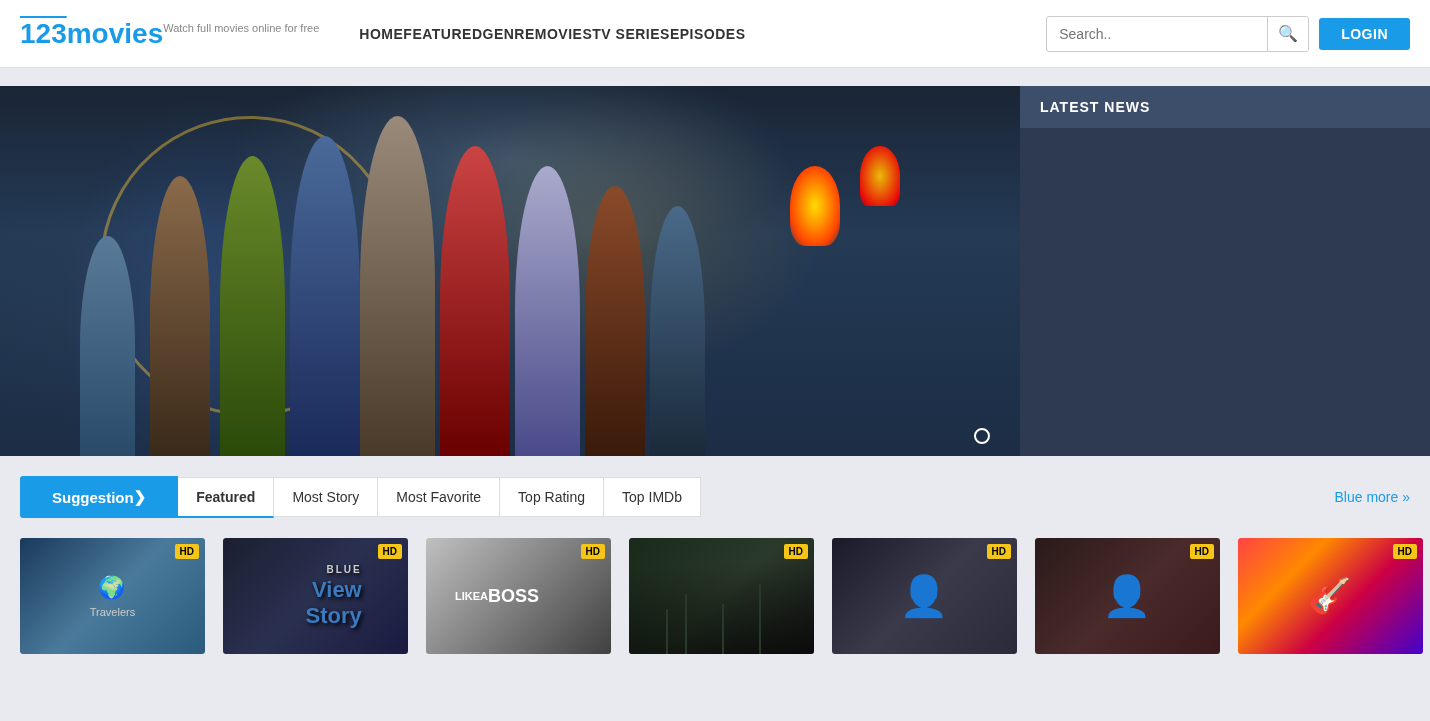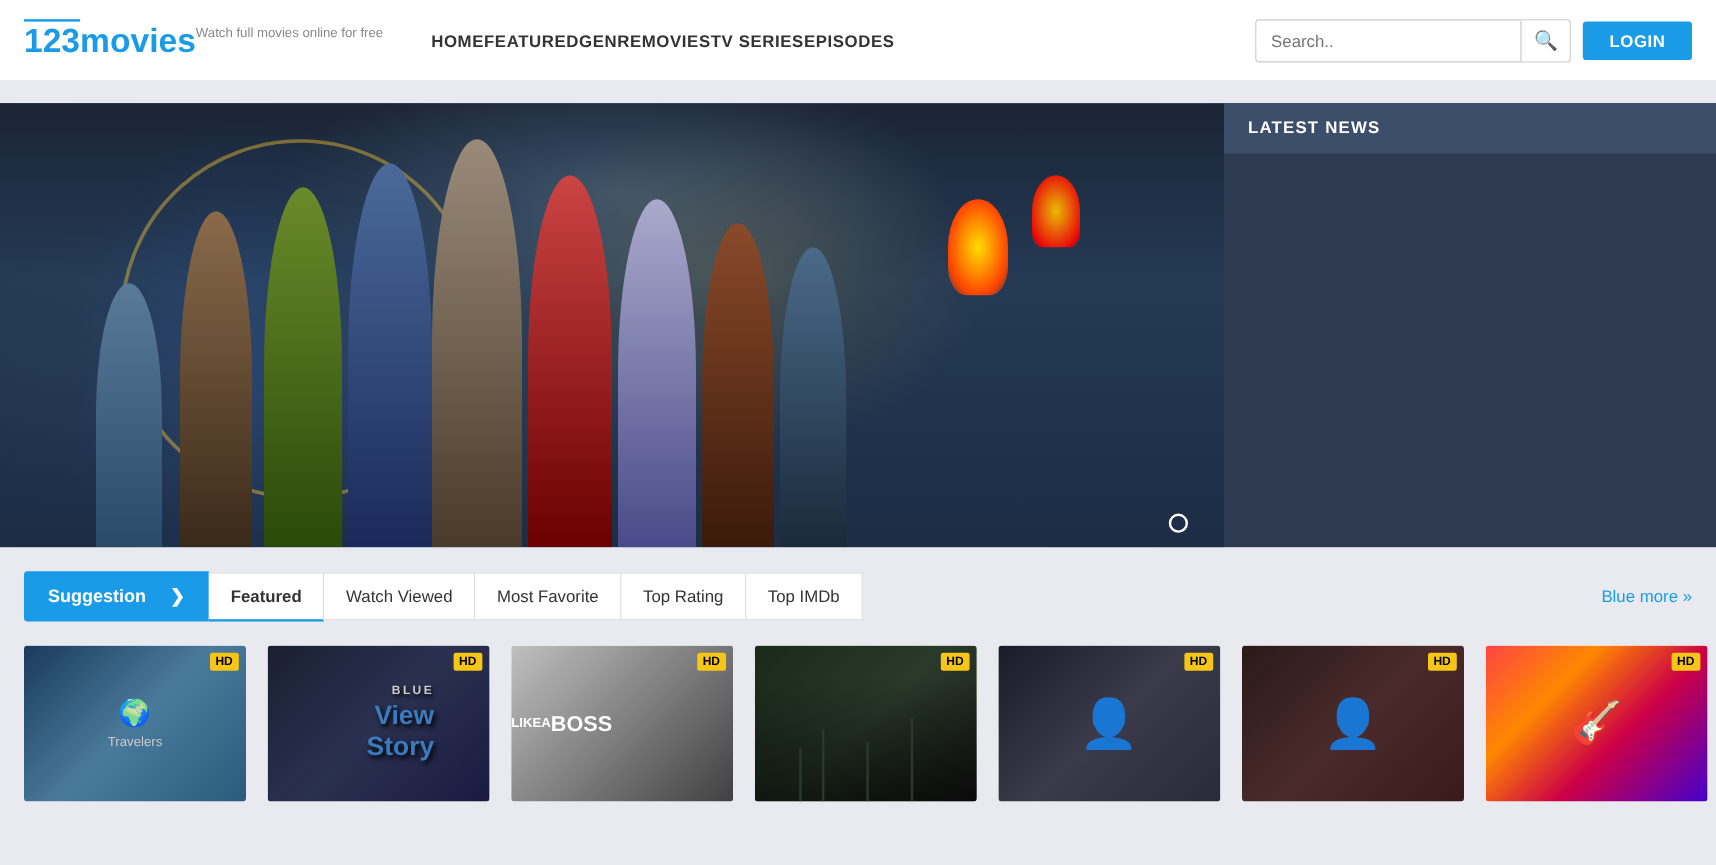--- a/index.html
+++ b/index.html
@@ -141,28 +141,28 @@
     }
     .suggestion-tabs {
       display: flex;
       align-items: center;
       gap: 0;
     }
     .suggestion-btn {
       background: #1a9be8;
       color: #fff;
       border: none;
-      padding: 12px 20px;
+      padding: 12px 32px;
       font-size: 15px;
       font-weight: bold;
       cursor: pointer;
       border-radius: 3px 0 0 3px;
       display: flex;
       align-items: center;
-      gap: 20px;
+      gap: 0;
     }
     .tab-btn {
       background: #fff;
       color: #333;
       border: 1px solid #ddd;
       border-left: none;
       padding: 11px 18px;
       font-size: 14px;
       cursor: pointer;
       font-weight: 500;
@@ -194,23 +194,24 @@
       background: #fff;
       border-radius: 3px;
       overflow: hidden;
       cursor: pointer;
       position: relative;
       flex-shrink: 0;
     }
     .movie-card:last-child { margin-right: 0; }
     .movie-poster {
       width: 185px;
-      height: 130px;
+      height: 116px;
       position: relative;
       overflow: hidden;
+      padding-left: 29px;
     }
     .hd-badge {
       position: absolute;
       top: 6px;
       right: 6px;
       background: #f5c518;
       color: #000;
       font-size: 10px;
       font-weight: bold;
       padding: 2px 5px;
@@ -348,21 +349,21 @@
   </div>
 </div>
 
 <div class="suggestion-section">
   <div class="suggestion-tabs">
     <button class="suggestion-btn">
       <span>Suggestion</span>
       <span>❯</span>
     </button>
     <button class="tab-btn active">Featured</button>
-    <button class="tab-btn">Watch Viewed</button>
+    <button class="tab-btn">Most Story</button>
     <button class="tab-btn">Most Favorite</button>
     <button class="tab-btn">Top Rating</button>
     <button class="tab-btn">Top IMDb</button>
   </div>
   <a href="#" class="view-more">Blue more »</a>
 </div>
 
 <div class="movies-grid">
 
   <div class="movie-card">

